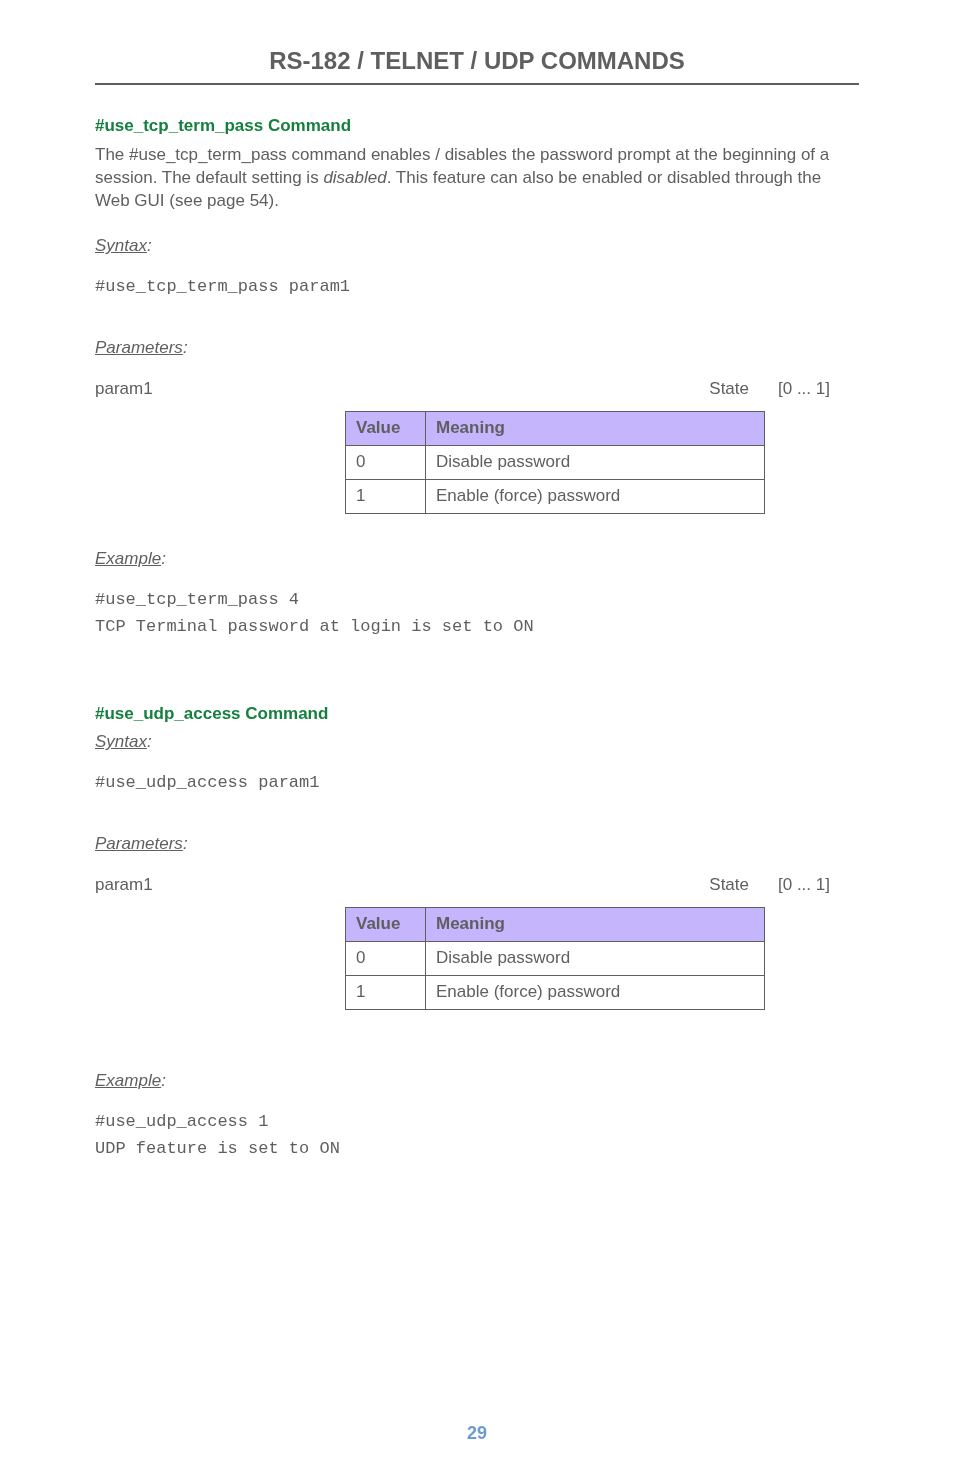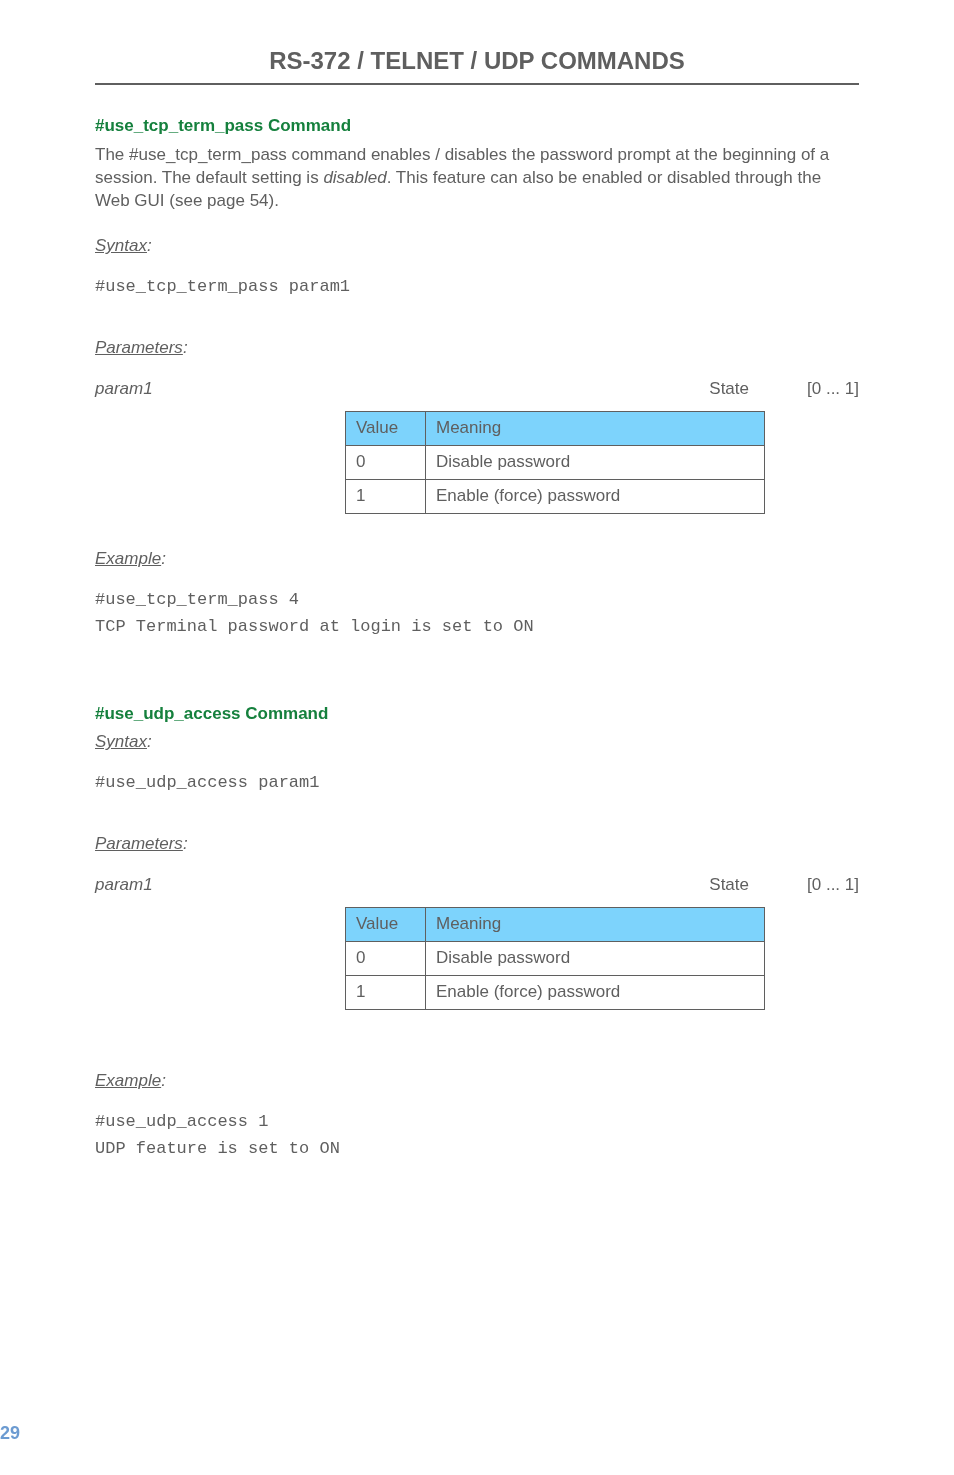--- a/index.html
+++ b/index.html
@@ -42,65 +42,64 @@
     margin-bottom: 4px;
     color: #5f5f5f;
   }
   .block-sm { margin-bottom: 18px; }
   .param-row {
     display: flex;
     align-items: baseline;
     margin-bottom: 10px;
   }
   .param-name {
-    font-style: italic;
     width: 250px;
     flex-shrink: 0;
   }
   .param-state {
     flex: 1;
     text-align: right;
   }
   .param-range {
     width: 110px;
-    text-align: right;
+    text-align: center;
   }
   .tbl-wrap {
     margin-left: 250px;
   }
   table {
     border-collapse: collapse;
     width: 420px;
   }
   th, td {
     border: 1px solid #5f5f5f;
     padding: 5px 10px;
     text-align: left;
     font-weight: normal;
     color: #5f5f5f;
     font-size: 17px;
   }
-  th { background: #7dd3fc; }
+  th { background: #c4b5fd; font-weight: bold; }
   .col-value { width: 80px; }
   .spacer-lg { height: 60px; }
   .spacer-md { height: 34px; }
   .page-number {
     position: absolute;
     bottom: 30px;
     left: 0; right: 0;
-    text-align: left;
+    text-align: center;
     color: #6c9bd1;
     font-weight: bold;
     font-size: 18px;
   }
 </style>
 </head>
 <body>
 
-<div class="page-title">RS-372 / TELNET / UDP COMMANDS</div>
+<div class="page-title">RS-182 / TELNET / UDP COMMANDS</div>
 <hr class="title-rule">
 
 <div>
   <div class="section-heading">#use_tcp_term_pass Command</div>
   <p class="body-para">
     <span>The #use_tcp_term_pass command enables / disables the password prompt at the beginning of a session.  The default setting is </span><span class="italic">disabled</span><span>.  This feature can also be enabled or disabled through the Web GUI (see page 54).</span>
   </p>
 
   <div class="block-sm">
     <span class="italic underline">Syntax</span><span class="italic">:</span>

